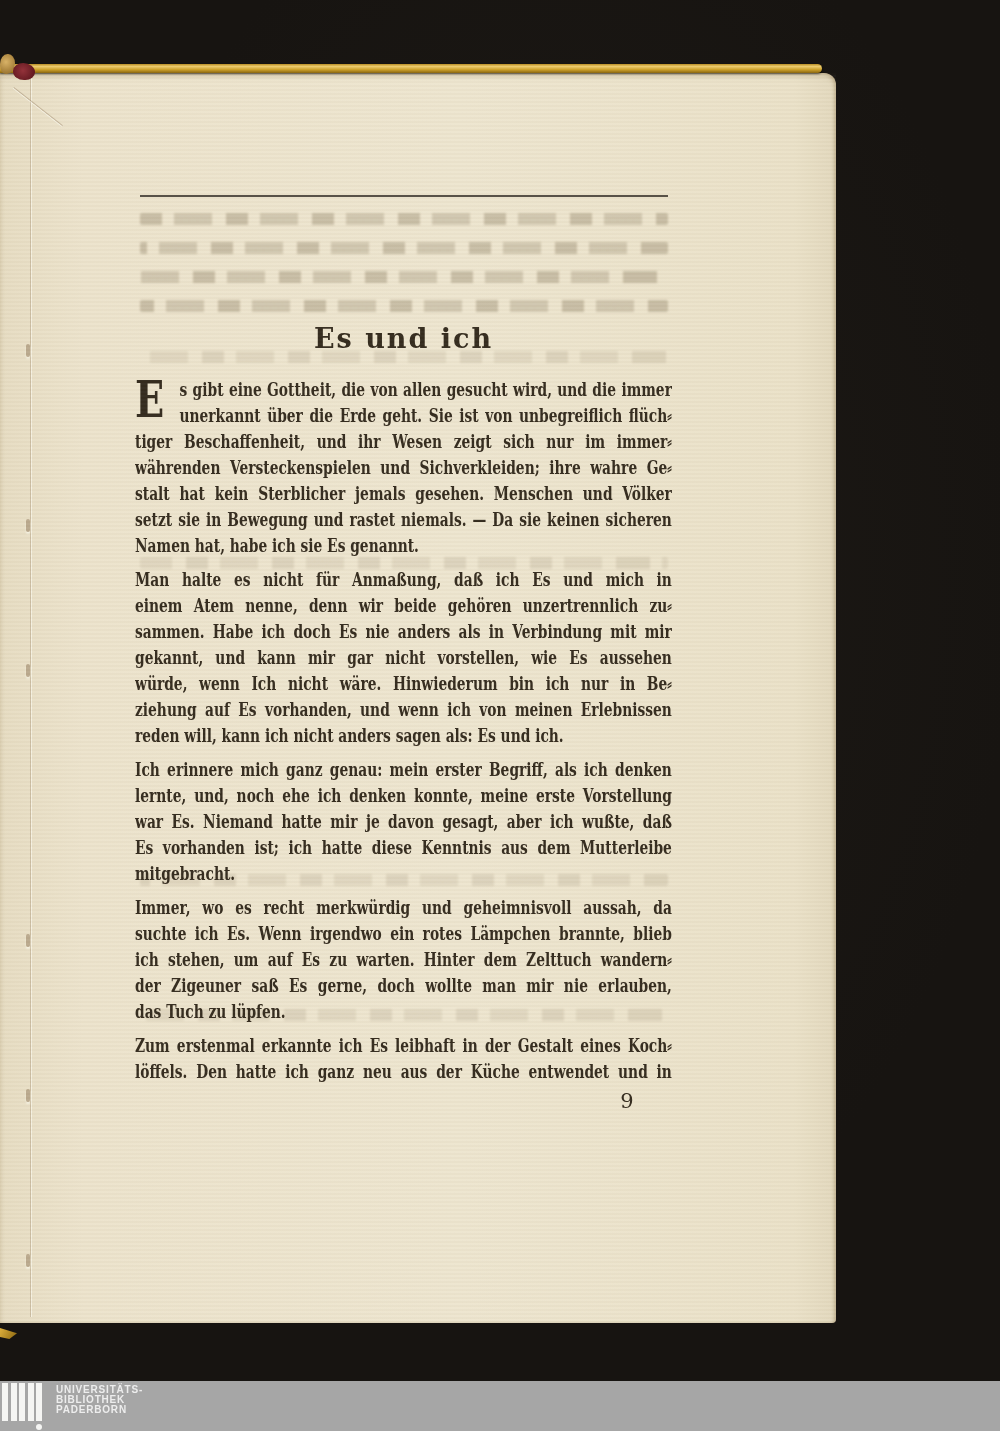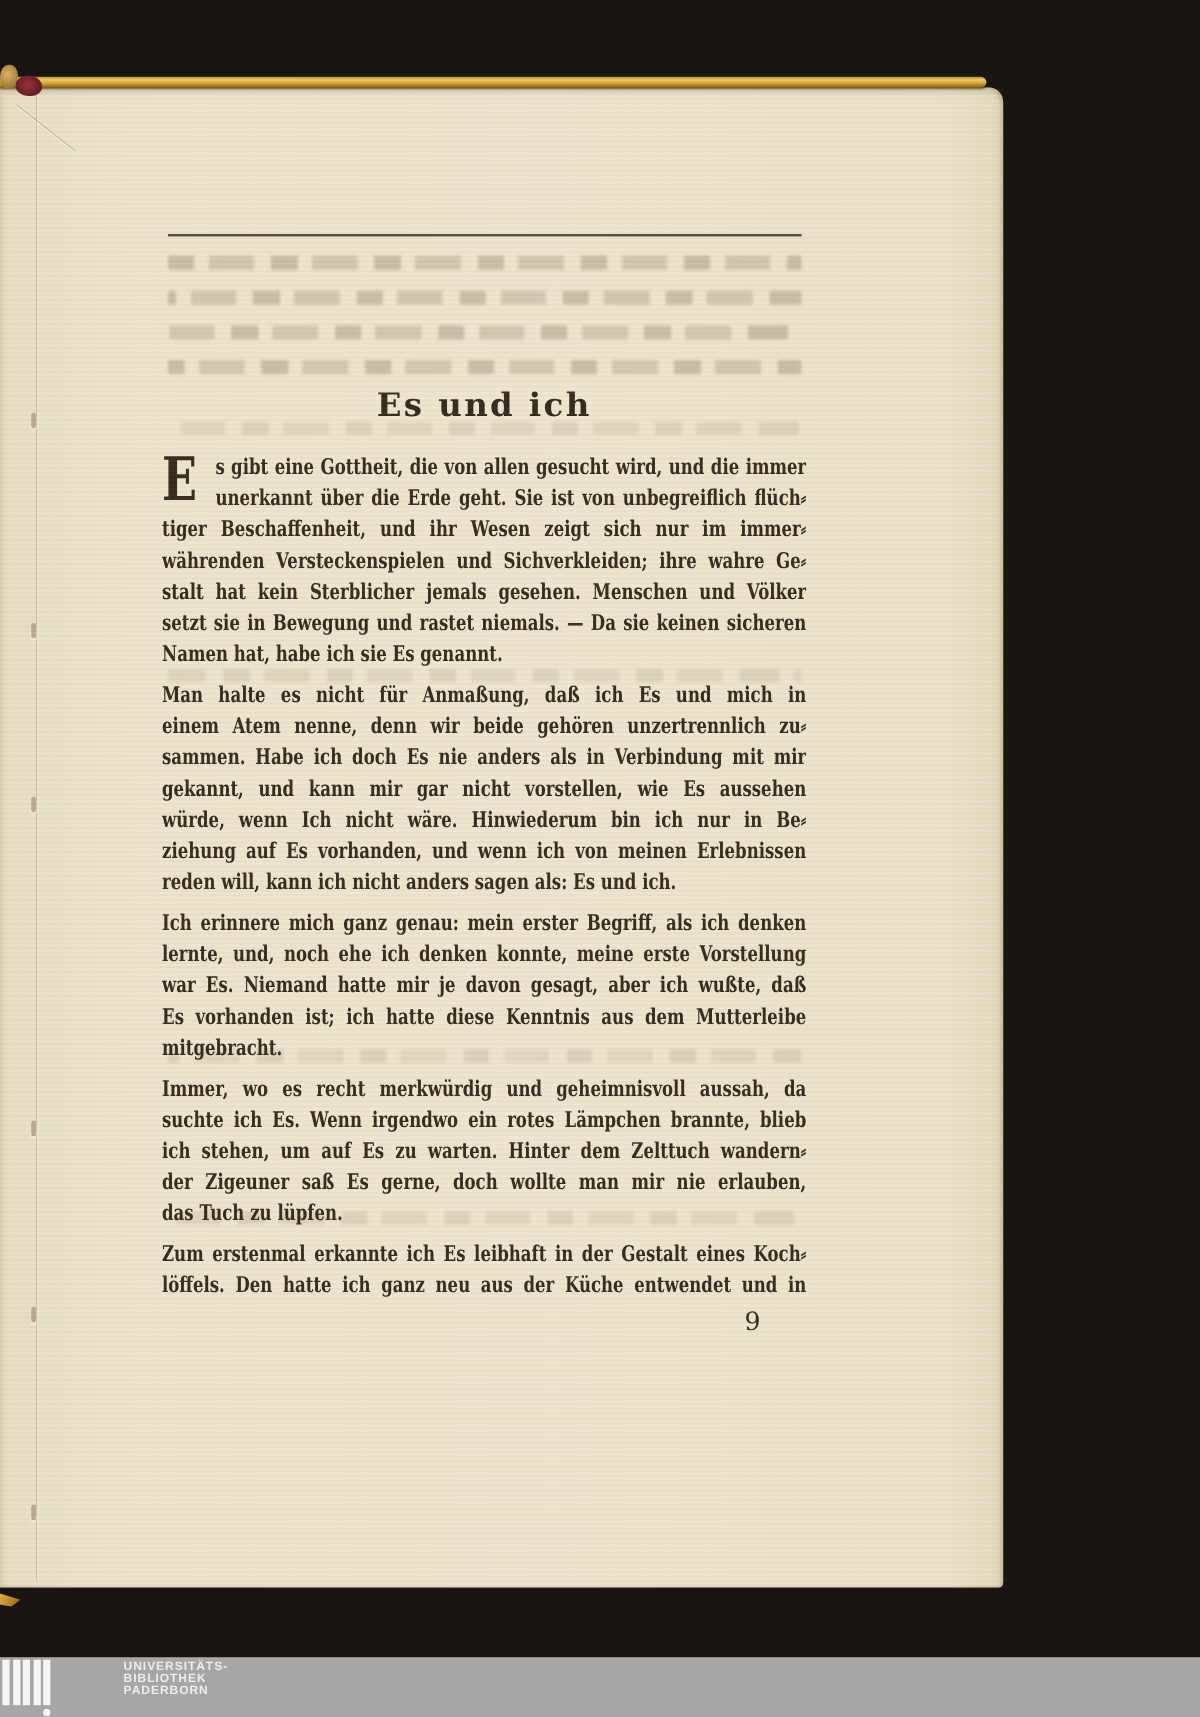--- a/index.html
+++ b/index.html
@@ -107,21 +107,21 @@
   }
   .logo .dot{
     position:absolute;left:34px;top:41px;width:6px;height:6px;border-radius:50%;background:#f5f5f3;
   }
   .banner-text{
     position:absolute;left:56px;top:1385px;z-index:5;
     font-family:"Liberation Sans","DejaVu Sans",sans-serif;
     font-size:10px;font-weight:bold;line-height:10px;letter-spacing:.8px;
     color:#ededed;
   }
-  .banner-text div{height:10px;margin-left:47px;}
+  .banner-text div{height:10px;}
 </style>
 </head>
 <body>
 
 <div class="gilt"></div>
 <div class="thread-tan"></div>
 <div class="thread-red"></div>
 <div class="gold-glint"></div>
 
 <div class="page">

